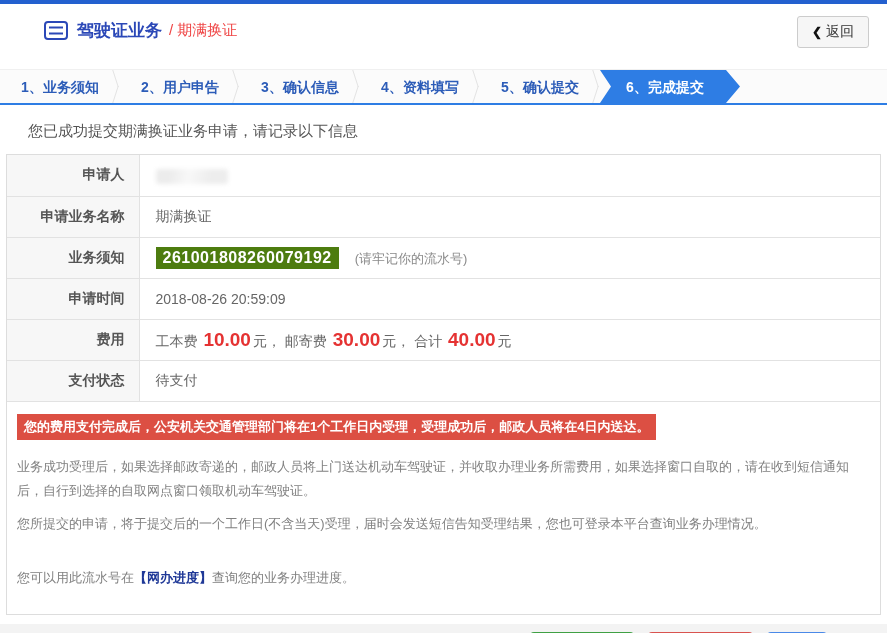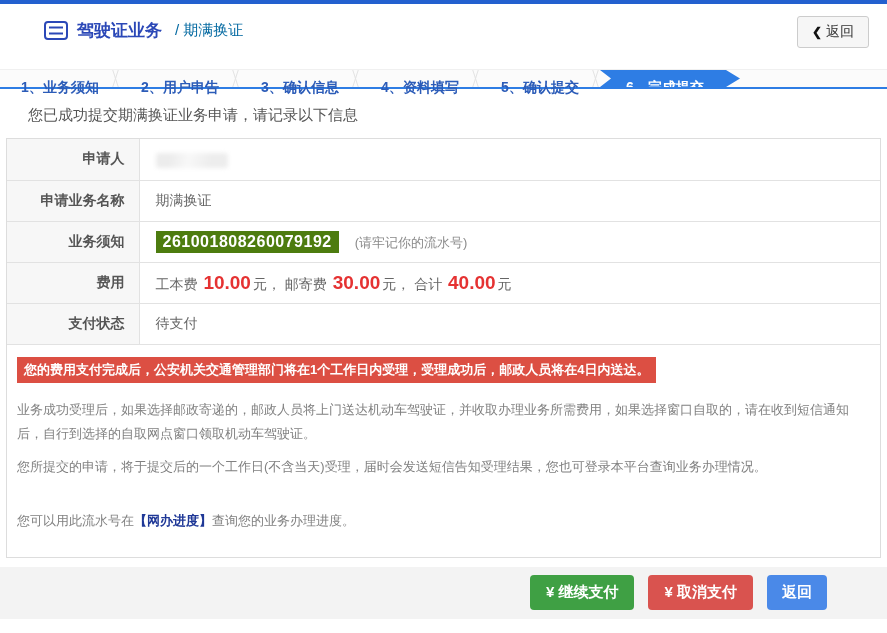--- a/index.html
+++ b/index.html
@@ -4,26 +4,26 @@
 <style>
   * { box-sizing: border-box; margin: 0; padding: 0; }
   html,body { width: 887px; height: 633px; overflow: hidden; background: #fff;
     font-family: "Liberation Sans", "DejaVu Sans", sans-serif; }
 
   .topbar { height: 4px; background: #2360cf; }
 
   .header { height: 53px; display: flex; align-items: center; padding-left: 44px; position: relative; }
   .hicon { width: 24px; height: 19px; margin-right: 9px; }
   .htitle { font-size: 17px; font-weight: bold; color: #2b48b7; }
-  .hsub { font-size: 15px; color: #0369a1; margin-left: 13px; }
+  .hsub { font-size: 15px; color: #ef4444; margin-left: 7px; }
   .back-btn { position: absolute; right: 18px; top: 12px; background: #f6f6f6; border: 1px solid #ccc;
     border-radius: 3px; padding: 6px 14px; font-size: 14px; color: #333; cursor: pointer; }
   .back-btn .chev { font-size: 12px; margin-right: 4px; color: #111; font-weight: bold; }
 
-  .stepbar { margin-top: 12px; height: 18px; background: #fbfbfb; border-top: 1px solid #f0f0f0;
+  .stepbar { margin-top: 12px; height: 34px; background: #fbfbfb; border-top: 1px solid #f0f0f0;
     display: flex; }
   .step { width: 120px; line-height: 34px; text-align: center; font-size: 14px; font-weight: bold;
     color: #2c5cb8; position: relative; }
   .step:not(.active)::before { content: ""; position: absolute; right: 4px; top: 0; height: 17px;
     width: 10px; border-right: 1px solid #e2e2e2; transform: skewX(18deg); }
   .step:not(.active)::after { content: ""; position: absolute; right: 4px; bottom: 0; height: 17px;
     width: 10px; border-right: 1px solid #e2e2e2; transform: skewX(-18deg); }
   .step.active { width: 140px; background: #2e7de4; color: #fff; padding-right: 10px;
     clip-path: polygon(0 0, 126px 0, 100% 50%, 126px 100%, 0 100%, 11px 50%); }
   .stepline { height: 2px; background: #2e7de4; }
@@ -104,20 +104,24 @@
       <td class="lbl">申请业务名称</td>
       <td class="val">期满换证</td>
     </tr>
     <tr>
       <td class="lbl">业务须知</td>
       <td class="val">
         <span class="serial-badge">261001808260079192</span><span class="serial-note">(请牢记你的流水号)</span>
       </td>
     </tr>
     <tr>
+      <td class="lbl">申请时间</td>
+      <td class="val">2018-08-26 20:59:09</td>
+    </tr>
+    <tr>
       <td class="lbl">费用</td>
       <td class="val">
         <span>工本费</span>
         <span class="fee-num">10.00</span><span>元</span><span>，</span>
         <span>邮寄费</span>
         <span class="fee-num">30.00</span><span>元</span><span>，</span>
         <span>合计</span>
         <span class="fee-num">40.00</span><span>元</span>
       </td>
     </tr>

